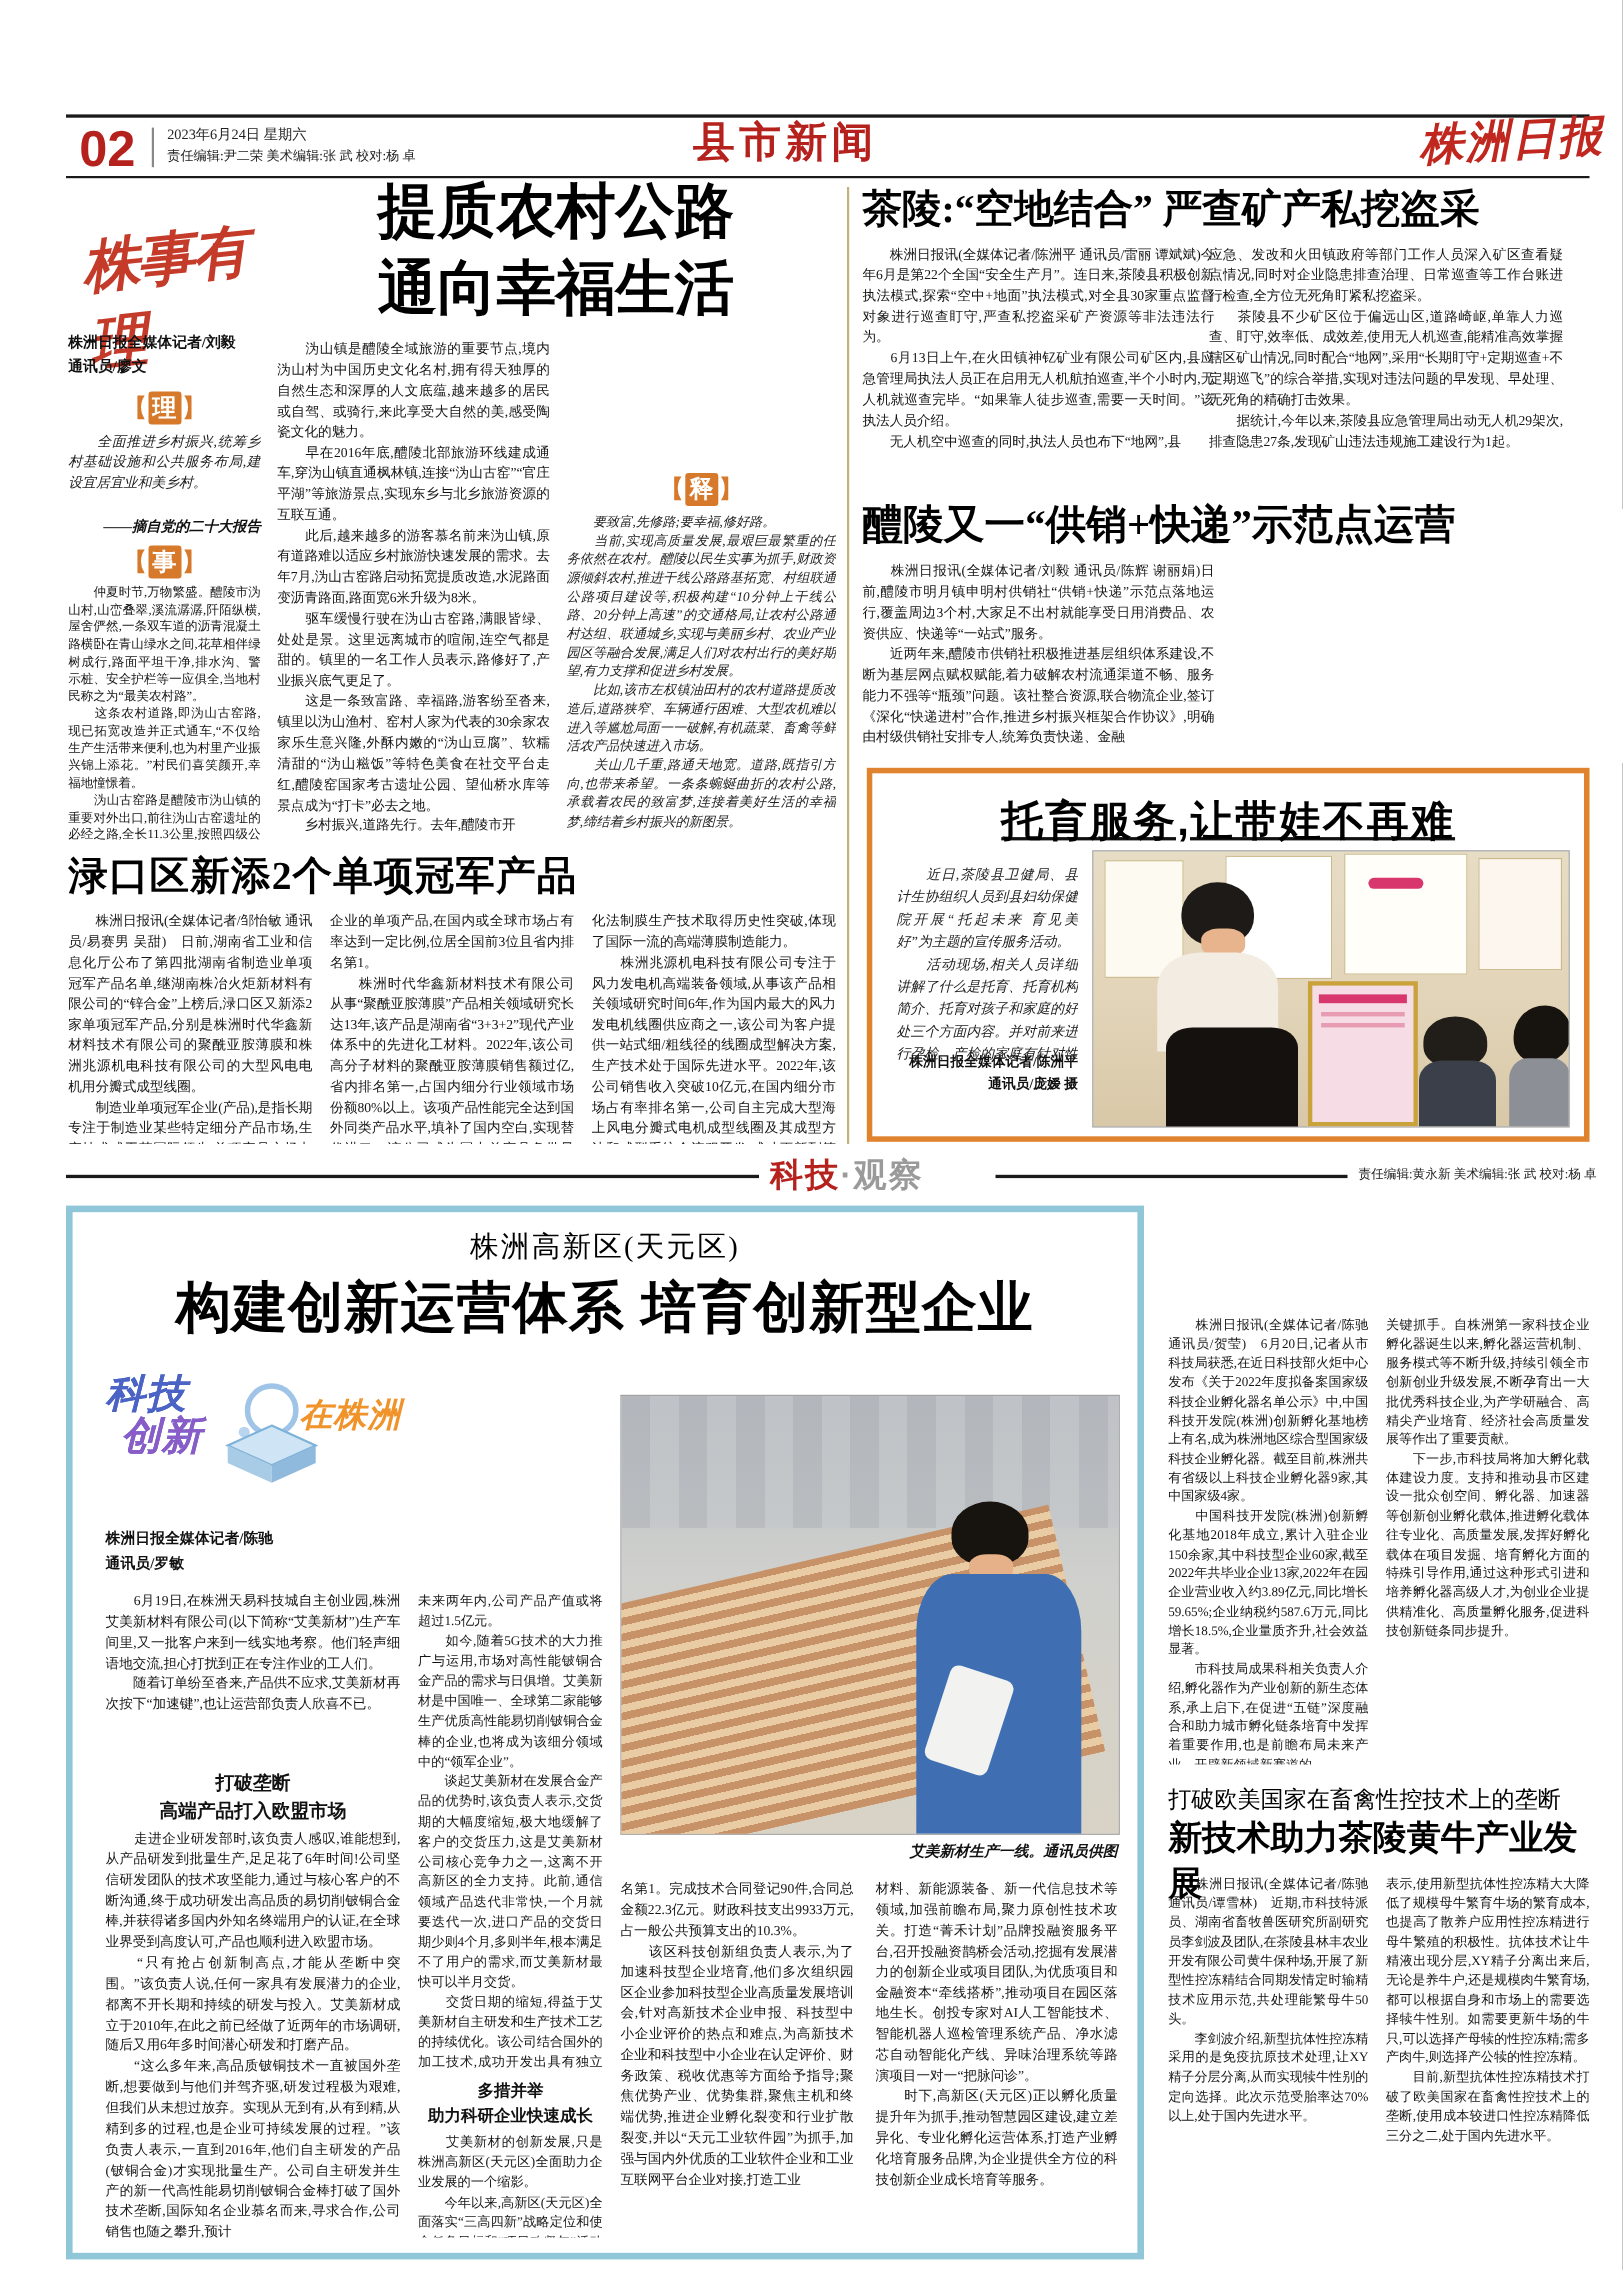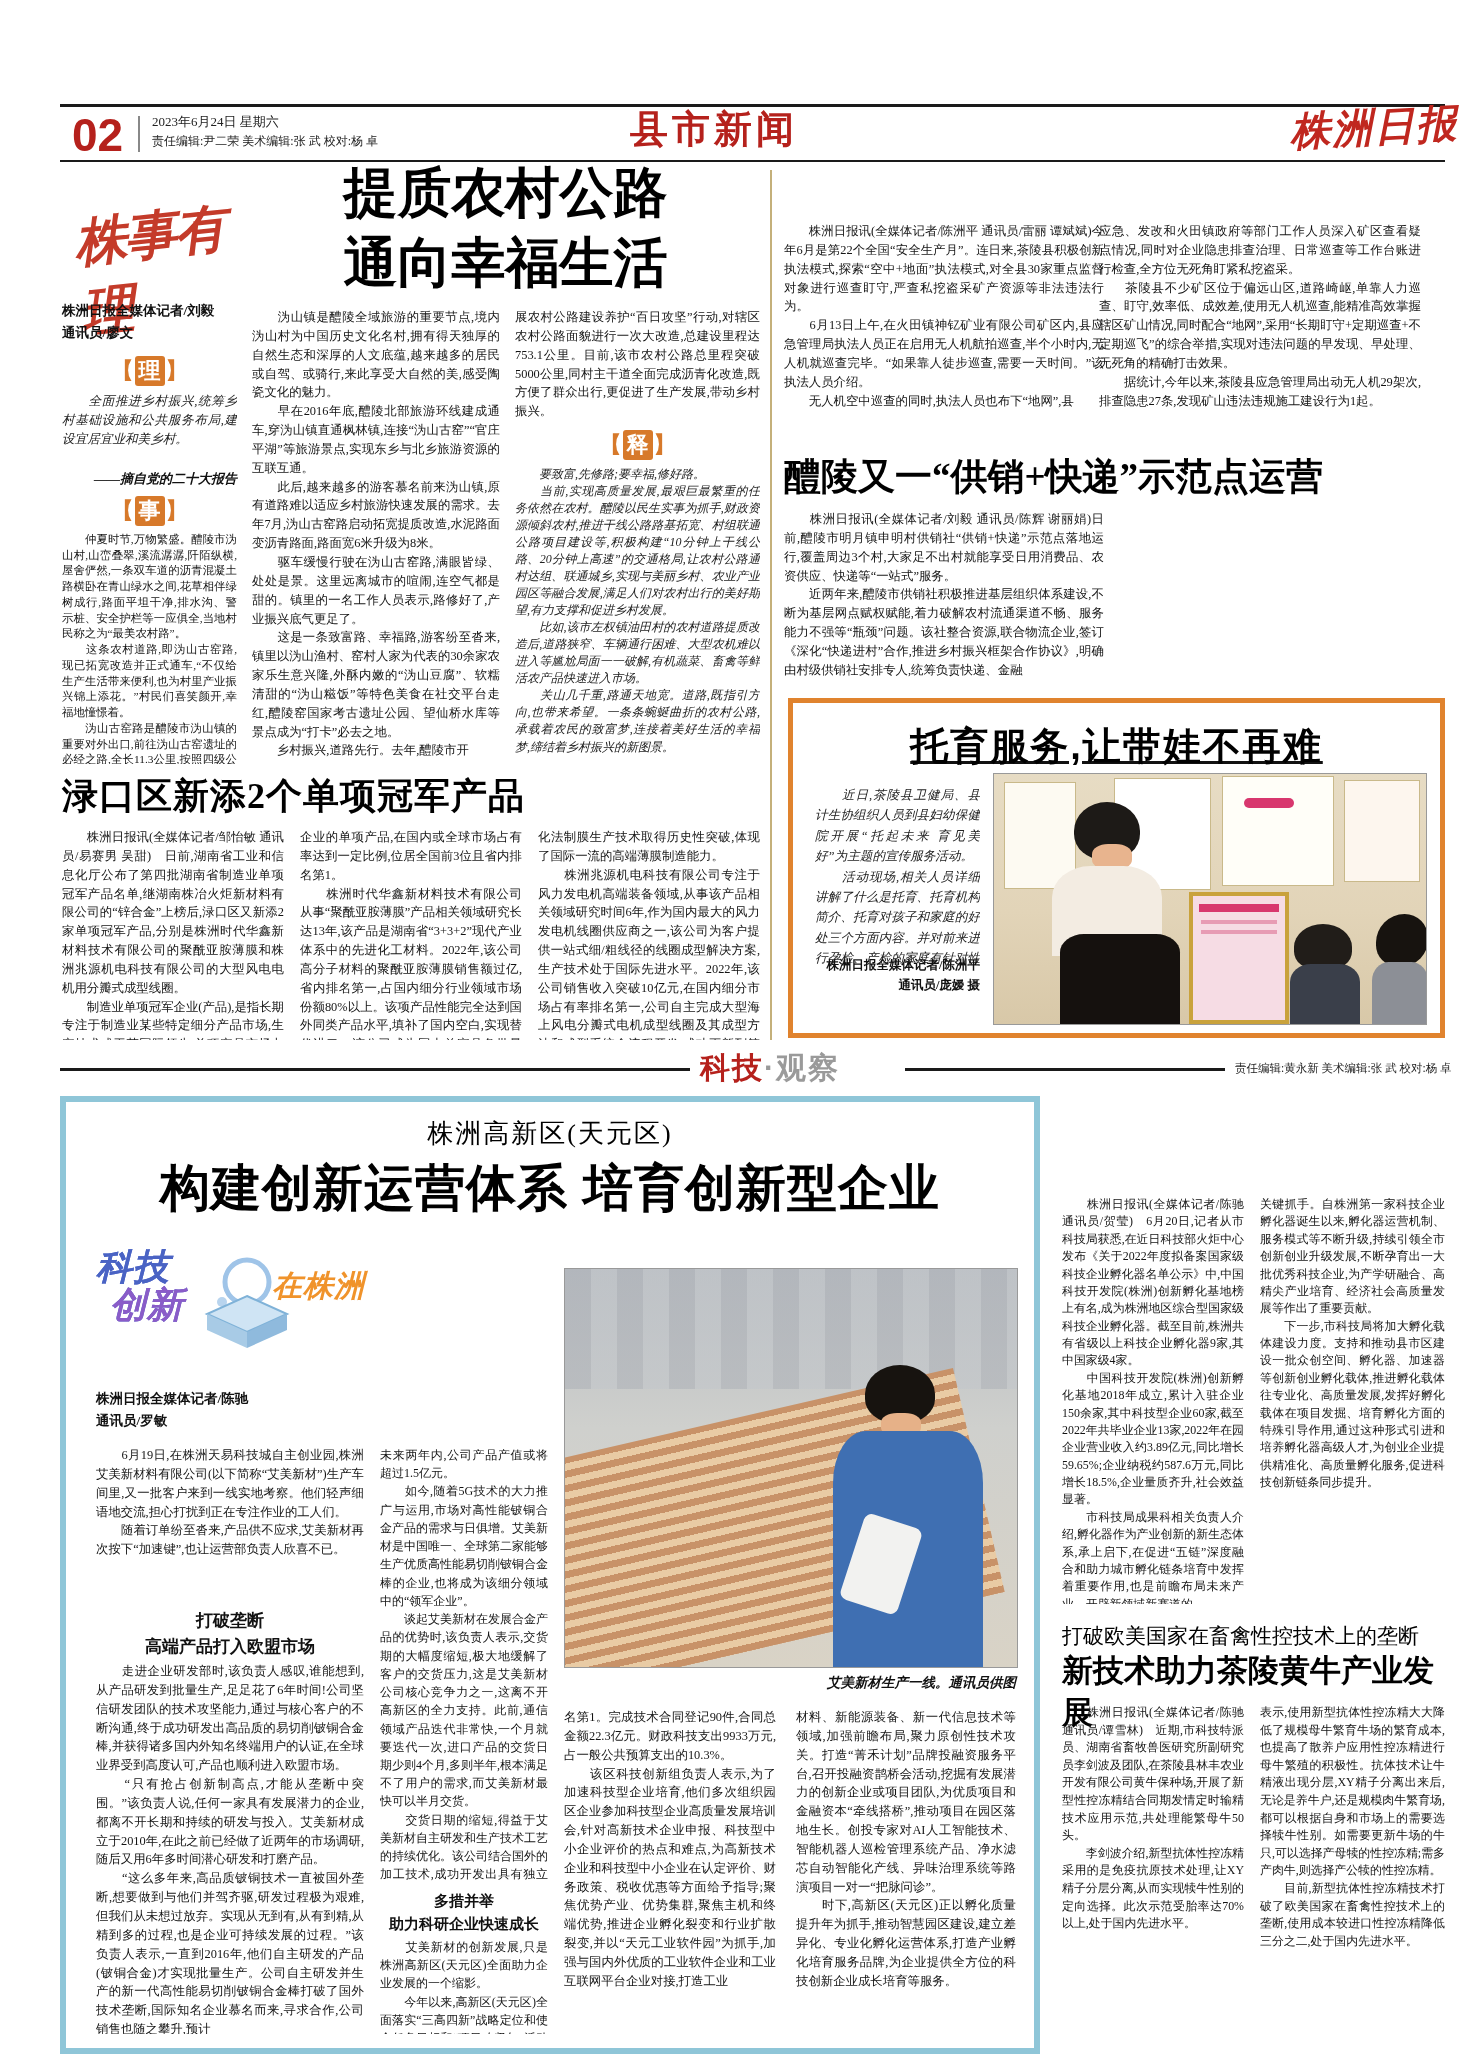--- a/index.html
+++ b/index.html
@@ -66,35 +66,35 @@
   <div class="abs col" style="left:62px;top:532px;width:175px;height:232px;font-size:11.4px;line-height:1.38;">　　仲夏时节,万物繁盛。醴陵市沩山村,山峦叠翠,溪流潺潺,阡陌纵横,屋舍俨然,一条双车道的沥青混凝土路横卧在青山绿水之间,花草相伴绿树成行,路面平坦干净,排水沟、警示桩、安全护栏等一应俱全,当地村民称之为“最美农村路”。
 　　这条农村道路,即沩山古窑路,现已拓宽改造并正式通车,“不仅给生产生活带来便利,也为村里产业振兴锦上添花。”村民们喜笑颜开,幸福地憧憬着。
 　　沩山古窑路是醴陵市沩山镇的重要对外出口,前往沩山古窑遗址的必经之路,全长11.3公里,按照四级公路技术标准建设,路基宽8.5米,路面宽8米,设计时速为20公里/小时。</div>
 
   <div class="abs col" style="left:252px;top:308px;width:248px;height:458px;">　　沩山镇是醴陵全域旅游的重要节点,境内沩山村为中国历史文化名村,拥有得天独厚的自然生态和深厚的人文底蕴,越来越多的居民或自驾、或骑行,来此享受大自然的美,感受陶瓷文化的魅力。
 　　早在2016年底,醴陵北部旅游环线建成通车,穿沩山镇直通枫林镇,连接“沩山古窑”“官庄平湖”等旅游景点,实现东乡与北乡旅游资源的互联互通。
 　　此后,越来越多的游客慕名前来沩山镇,原有道路难以适应乡村旅游快速发展的需求。去年7月,沩山古窑路启动拓宽提质改造,水泥路面变沥青路面,路面宽6米升级为8米。
 　　驱车缓慢行驶在沩山古窑路,满眼皆绿、处处是景。这里远离城市的喧闹,连空气都是甜的。镇里的一名工作人员表示,路修好了,产业振兴底气更足了。
 　　这是一条致富路、幸福路,游客纷至沓来,镇里以沩山渔村、窑村人家为代表的30余家农家乐生意兴隆,外酥内嫩的“沩山豆腐”、软糯清甜的“沩山糍饭”等特色美食在社交平台走红,醴陵窑国家考古遗址公园、望仙桥水库等景点成为“打卡”必去之地。
 　　乡村振兴,道路先行。去年,醴陵市开</div>
-  <div class="abs col" style="left:515px;top:308px;width:245px;height:120px;">展农村公路建设养护“百日攻坚”行动,对辖区农村公路面貌进行一次大改造,总建设里程达753.1公里。目前,该市农村公路总里程突破5000公里,同村主干道全面完成沥青化改造,既方便了群众出行,更促进了生产发展,带动乡村振兴。</div>
   <div class="abs badge-wrap" style="left:515px;top:430px;width:245px;">【<span class="badge-ch">释</span>】</div>
   <div class="abs col ital" style="left:515px;top:466px;width:245px;height:300px;font-size:12px;line-height:1.42;">　　要致富,先修路;要幸福,修好路。
 　　当前,实现高质量发展,最艰巨最繁重的任务依然在农村。醴陵以民生实事为抓手,财政资源倾斜农村,推进干线公路路基拓宽、村组联通公路项目建设等,积极构建“10分钟上干线公路、20分钟上高速”的交通格局,让农村公路通村达组、联通城乡,实现与美丽乡村、农业产业园区等融合发展,满足人们对农村出行的美好期望,有力支撑和促进乡村发展。
 　　比如,该市左权镇油田村的农村道路提质改造后,道路狭窄、车辆通行困难、大型农机难以进入等尴尬局面一一破解,有机蔬菜、畜禽等鲜活农产品快速进入市场。
 　　关山几千重,路通天地宽。道路,既指引方向,也带来希望。一条条蜿蜒曲折的农村公路,承载着农民的致富梦,连接着美好生活的幸福梦,缔结着乡村振兴的新图景。</div>
 
   <div class="abs h-song" style="left:62px;top:772px;width:700px;font-size:36px;letter-spacing:1px;">渌口区新添2个单项冠军产品</div>
   <div class="abs col" style="left:62px;top:828px;width:222px;height:212px;">　　株洲日报讯(全媒体记者/邹怡敏 通讯员/易赛男 吴甜)　日前,湖南省工业和信息化厅公布了第四批湖南省制造业单项冠军产品名单,继湖南株冶火炬新材料有限公司的“锌合金”上榜后,渌口区又新添2家单项冠军产品,分别是株洲时代华鑫新材料技术有限公司的聚酰亚胺薄膜和株洲兆源机电科技有限公司的大型风电电机用分瓣式成型线圈。
 　　制造业单项冠军企业(产品),是指长期专注于制造业某些特定细分产品市场,生产技术或工艺国际领先,单项产品市场占有率位居全国前列的企业。“单项冠军产品”的认定有着严苛的标准,要求</div>
   <div class="abs col" style="left:300px;top:828px;width:222px;height:212px;">企业的单项产品,在国内或全球市场占有率达到一定比例,位居全国前3位且省内排名第1。
 　　株洲时代华鑫新材料技术有限公司从事“聚酰亚胺薄膜”产品相关领域研究长达13年,该产品是湖南省“3+3+2”现代产业体系中的先进化工材料。2022年,该公司高分子材料的聚酰亚胺薄膜销售额过亿,省内排名第一,占国内细分行业领域市场份额80%以上。该项产品性能完全达到国外同类产品水平,填补了国内空白,实现替代进口。该公司成为国内首家具备批量生产高性能聚酰亚胺薄膜的厂家,标志着困扰国内50多年的化学亚胺</div>
   <div class="abs col" style="left:538px;top:828px;width:222px;height:212px;">化法制膜生产技术取得历史性突破,体现了国际一流的高端薄膜制造能力。
 　　株洲兆源机电科技有限公司专注于风力发电机高端装备领域,从事该产品相关领域研究时间6年,作为国内最大的风力发电机线圈供应商之一,该公司为客户提供一站式细/粗线径的线圈成型解决方案,生产技术处于国际先进水平。2022年,该公司销售收入突破10亿元,在国内细分市场占有率排名第一,公司自主完成大型海上风电分瓣式电机成型线圈及其成型方法和成型系统全流程开发,成功更新到第三代风电线圈结构分瓣式线圈。</div>
 
+  <div class="abs h-song" style="left:784px;top:166px;width:660px;font-size:36px;">茶陵:“空地结合” 严查矿产私挖盗采</div>
   <div class="abs col" style="left:784px;top:222px;width:320px;height:222px;">　　株洲日报讯(全媒体记者/陈洲平 通讯员/雷丽 谭斌斌)今年6月是第22个全国“安全生产月”。连日来,茶陵县积极创新执法模式,探索“空中+地面”执法模式,对全县30家重点监督对象进行巡查盯守,严查私挖盗采矿产资源等非法违法行为。
 　　6月13日上午,在火田镇神钇矿业有限公司矿区内,县应急管理局执法人员正在启用无人机航拍巡查,半个小时内,无人机就巡查完毕。“如果靠人徒步巡查,需要一天时间。”该执法人员介绍。
 　　无人机空中巡查的同时,执法人员也布下“地网”,县</div>
   <div class="abs col" style="left:1099px;top:222px;width:322px;height:222px;">应急、发改和火田镇政府等部门工作人员深入矿区查看疑点情况,同时对企业隐患排查治理、日常巡查等工作台账进行检查,全方位无死角盯紧私挖盗采。
 　　茶陵县不少矿区位于偏远山区,道路崎岖,单靠人力巡查、盯守,效率低、成效差,使用无人机巡查,能精准高效掌握辖区矿山情况,同时配合“地网”,采用“长期盯守+定期巡查+不定期巡飞”的综合举措,实现对违法问题的早发现、早处理、无死角的精确打击效果。
 　　据统计,今年以来,茶陵县应急管理局出动无人机29架次,排查隐患27条,发现矿山违法违规施工建设行为1起。</div>
 
   <div class="abs h-song" style="left:784px;top:452px;width:660px;font-size:37px;">醴陵又一“供销+快递”示范点运营</div>
   <div class="abs col" style="left:784px;top:510px;width:320px;height:180px;">　　株洲日报讯(全媒体记者/刘毅 通讯员/陈辉 谢丽娟)日前,醴陵市明月镇申明村供销社“供销+快递”示范点落地运行,覆盖周边3个村,大家足不出村就能享受日用消费品、农资供应、快递等“一站式”服务。
 　　近两年来,醴陵市供销社积极推进基层组织体系建设,不断为基层网点赋权赋能,着力破解农村流通渠道不畅、服务能力不强等“瓶颈”问题。该社整合资源,联合物流企业,签订《深化“快递进村”合作,推进乡村振兴框架合作协议》,明确由村级供销社安排专人,统筹负责快递、金融</div>

